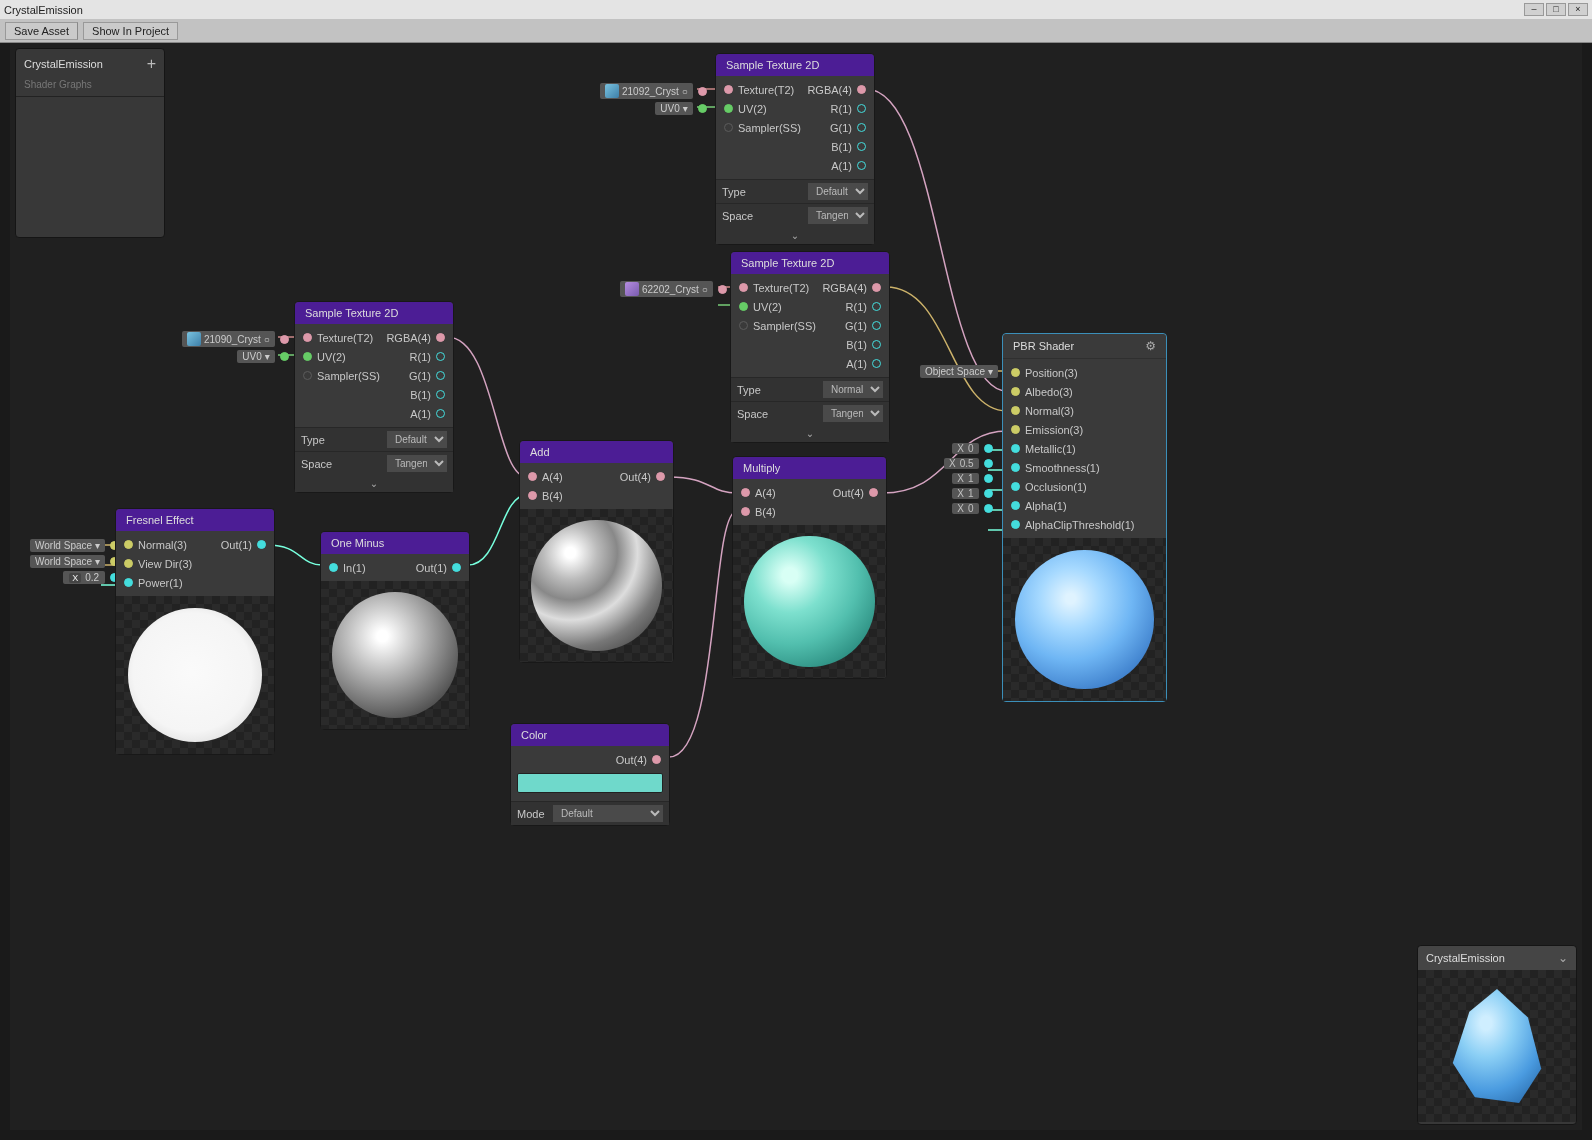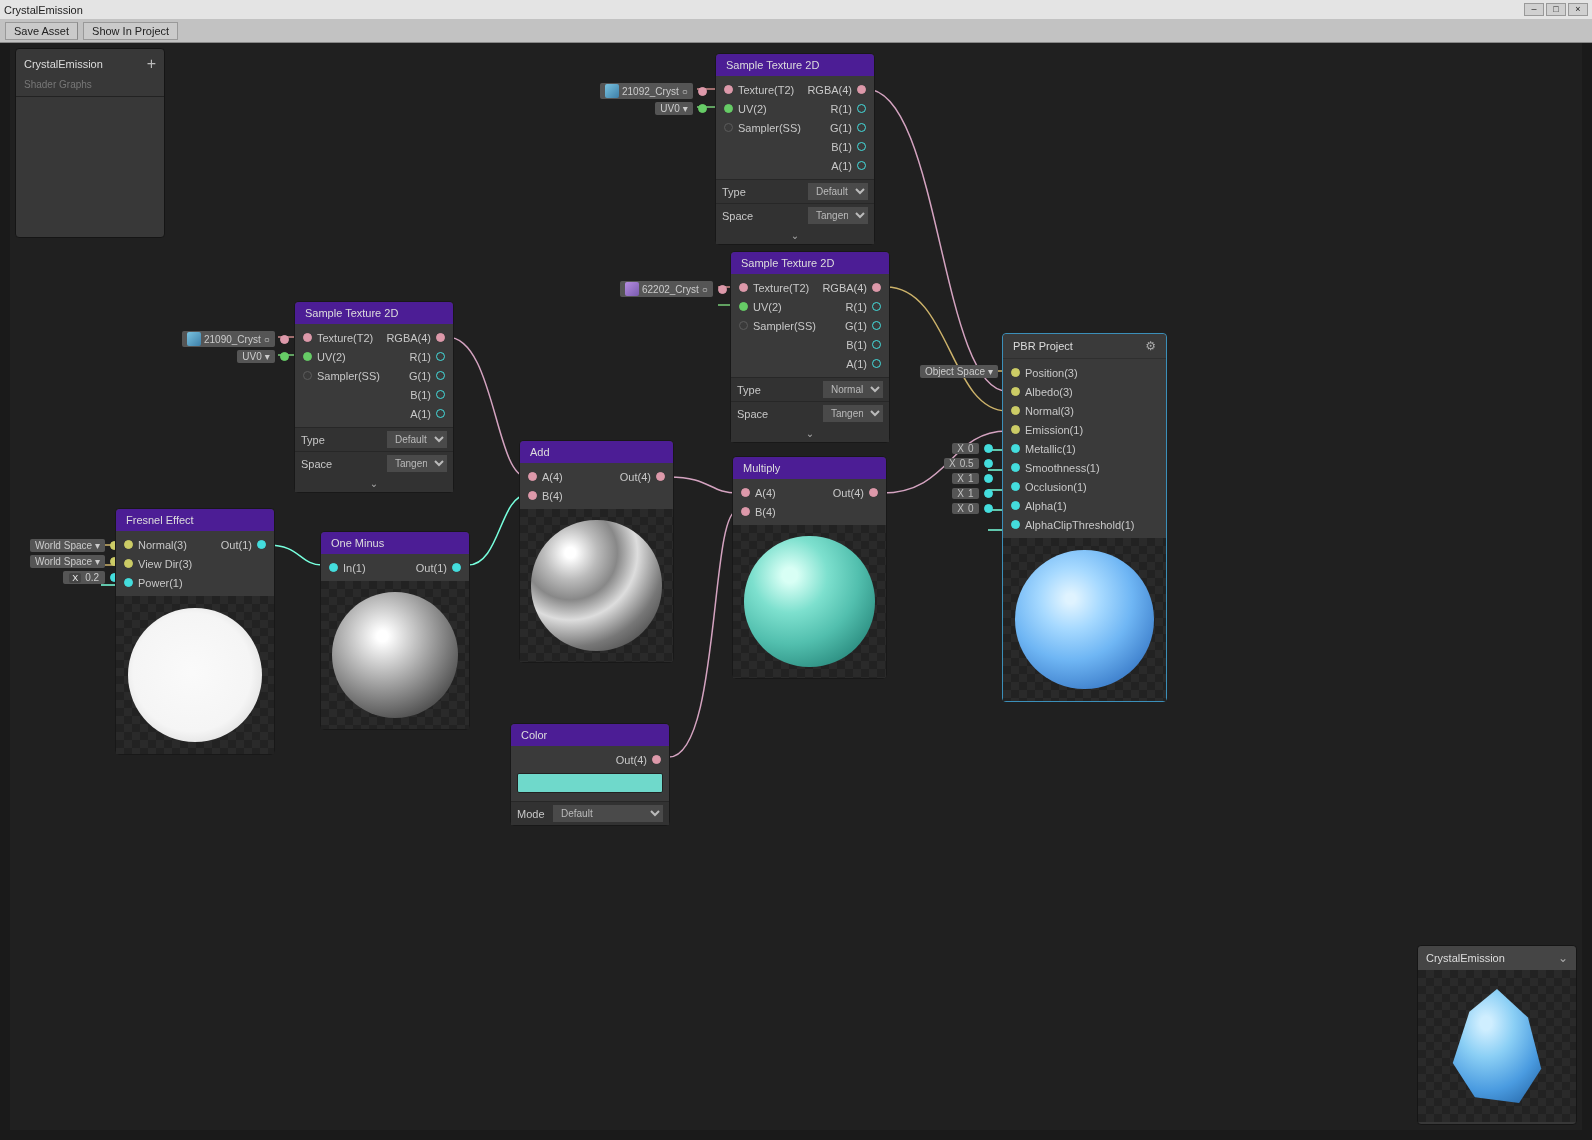--- a/index.html
+++ b/index.html
@@ -519,21 +519,21 @@
         <span class="pbr-inline">
           <span class="xlab">X</span>
           <span>0</span>
         </span>
         <span class="port-dot cyan filled"></span>
       </div>
   </div>
 
   <div class="node pbr-master" style="top:290px;left:992px;width:165px">
     <div class="node-title" style="display:flex;justify-content:space-between;align-items:center;">
-      <span>PBR Project</span>
+      <span>PBR Shader</span>
       <span class="menu-icon">⚙</span>
     </div>
     <div class="node-body">
       <div class="row">
           <div class="inport">
             <span class="port-dot yellow filled"></span>
             <span>Position(3)</span>
           </div>
         </div>
       <div class="row">
@@ -544,21 +544,21 @@
         </div>
       <div class="row">
           <div class="inport">
             <span class="port-dot yellow filled"></span>
             <span>Normal(3)</span>
           </div>
         </div>
       <div class="row">
           <div class="inport">
             <span class="port-dot yellow filled"></span>
-            <span>Emission(1)</span>
+            <span>Emission(3)</span>
           </div>
         </div>
       <div class="row">
           <div class="inport">
             <span class="port-dot cyan filled"></span>
             <span>Metallic(1)</span>
           </div>
         </div>
       <div class="row">
           <div class="inport">

